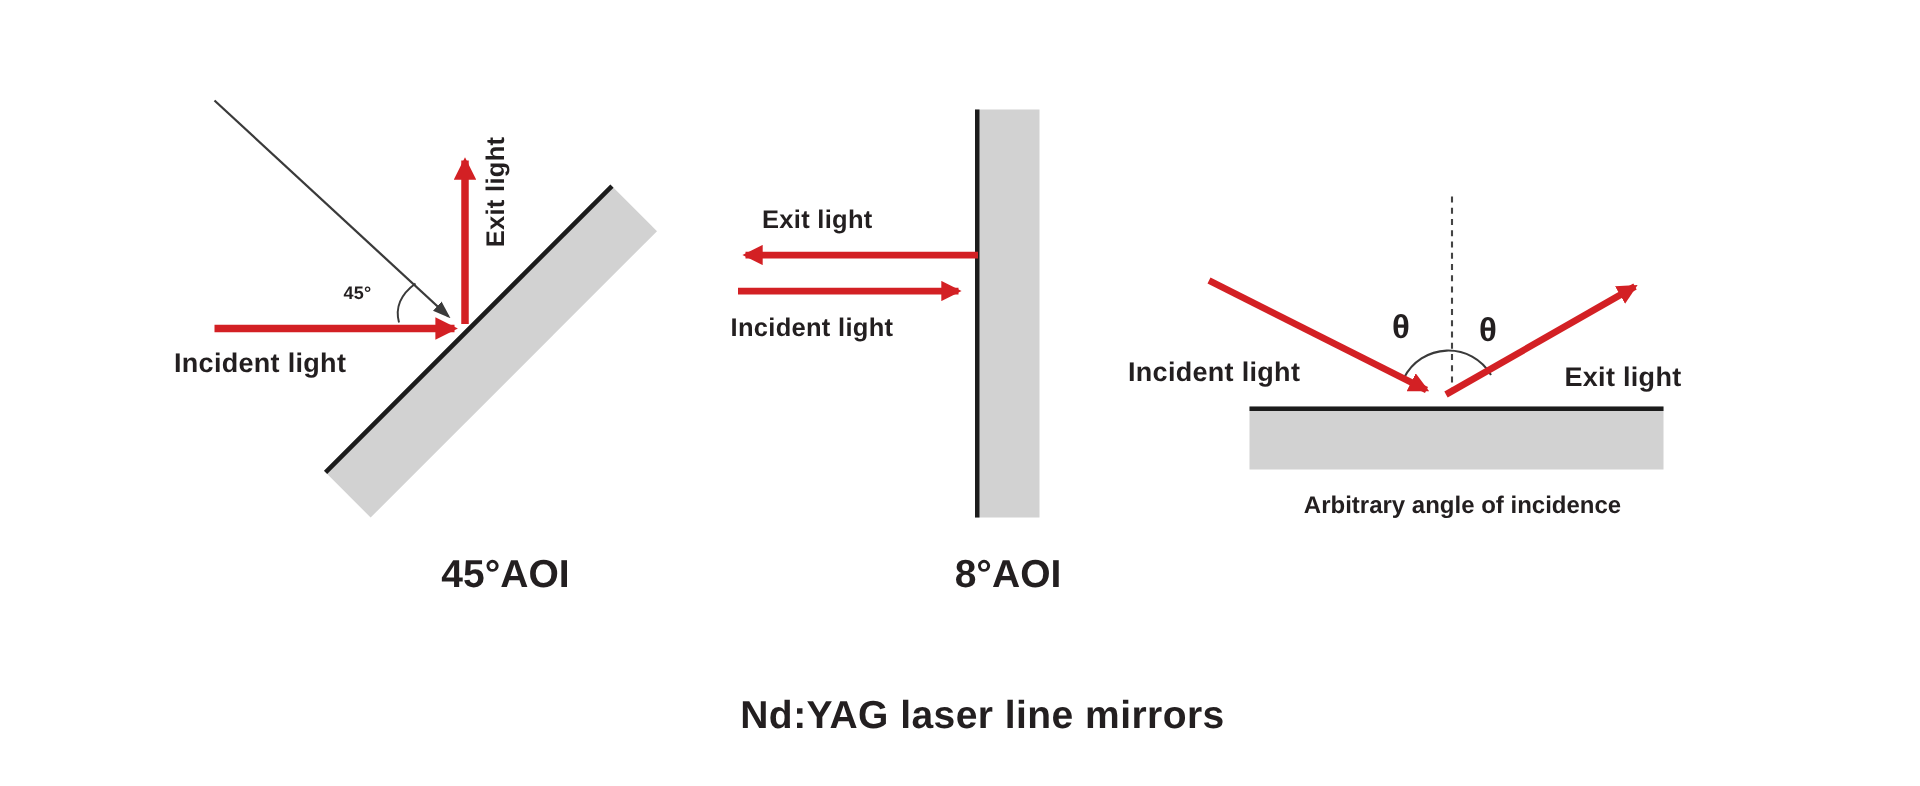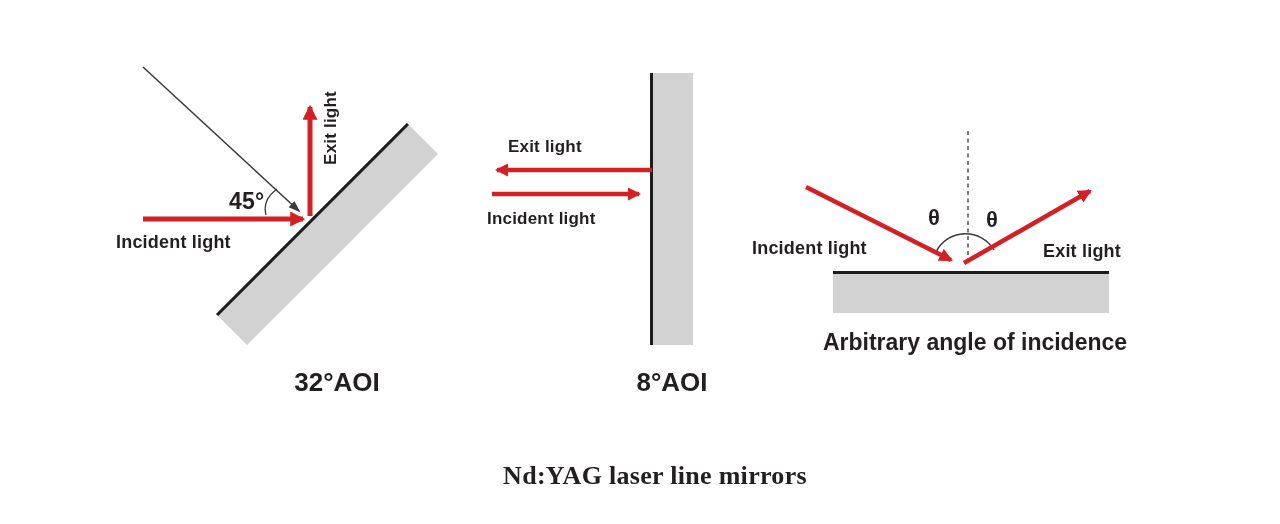--- a/index.html
+++ b/index.html
@@ -18,39 +18,39 @@
     width: 1280px; height: 524px;
   }
   .label {
     position: absolute;
     font-weight: 700;
     font-size: 18px;
     letter-spacing: 0.2px;
     white-space: nowrap;
   }
   .label-small { font-size: 17px; }
-  .label-angle { font-size: 23px; }
+  .label-angle { font-size: 12px; }
   .label-theta { font-size: 22px; font-weight: 700; }
   .label-rotated {
     transform: rotate(-90deg);
     transform-origin: center center;
     text-align: center;
   }
   .caption {
     position: absolute;
     transform: translateX(-50%);
     font-weight: 600;
     font-size: 26px;
     white-space: nowrap;
   }
   .caption-sub {
     position: absolute;
     transform: translateX(-50%);
     font-weight: 700;
-    font-size: 23px;
+    font-size: 16px;
     white-space: nowrap;
   }
   .main-title {
     position: absolute;
     transform: translateX(-50%);
     font-weight: 600;
     font-size: 26px;
     letter-spacing: 0.3px;
     white-space: nowrap;
   }
@@ -92,27 +92,27 @@
     </g>
     <line x1="968" y1="131" x2="968" y2="266" stroke="#444444" stroke-width="1.4" stroke-dasharray="4 3.5"></line>
     <path d="M 936 252 A 33 33 0 0 1 994 250" fill="none" stroke="#3a3a3a" stroke-width="1.4"></path>
     <line x1="806" y1="187" x2="951" y2="260" stroke="#d32024" stroke-width="4.5" marker-end="url(#arrow-red)"></line>
     <line x1="964" y1="263" x2="1090" y2="191" stroke="#d32024" stroke-width="4.5" marker-end="url(#arrow-red)"></line>
   </svg>
 
   <div class="label label-angle" style="left:229px; top:188px;">45°</div>
   <div class="label" style="left:116px; top:232px;">Incident light</div>
   <div class="label label-small label-rotated" style="left:271px; top:118px; width:120px;">Exit light</div>
-  <div class="caption" style="left:337px; top:367px;">32°AOI</div>
+  <div class="caption" style="left:337px; top:367px;">45°AOI</div>
 
   <div class="label label-small" style="left:508px; top:137px;">Exit light</div>
   <div class="label label-small" style="left:487px; top:209px;">Incident light</div>
   <div class="caption" style="left:672px; top:367px;">8°AOI</div>
 
   <div class="label label-theta" style="left:928px; top:205px;">θ</div>
   <div class="label label-theta" style="left:986px; top:207px;">θ</div>
   <div class="label" style="left:752px; top:238px;">Incident light</div>
   <div class="label" style="left:1043px; top:241px;">Exit light</div>
   <div class="caption-sub" style="left:975px; top:329px;">Arbitrary angle of incidence</div>
 
-  <div class="main-title" style="left:655px; top:461px;font-family:Liberation Serif, serif;">Nd:YAG laser line mirrors</div>
+  <div class="main-title" style="left:655px; top:461px;">Nd:YAG laser line mirrors</div>
 
 </div>
 
 </body></html>

